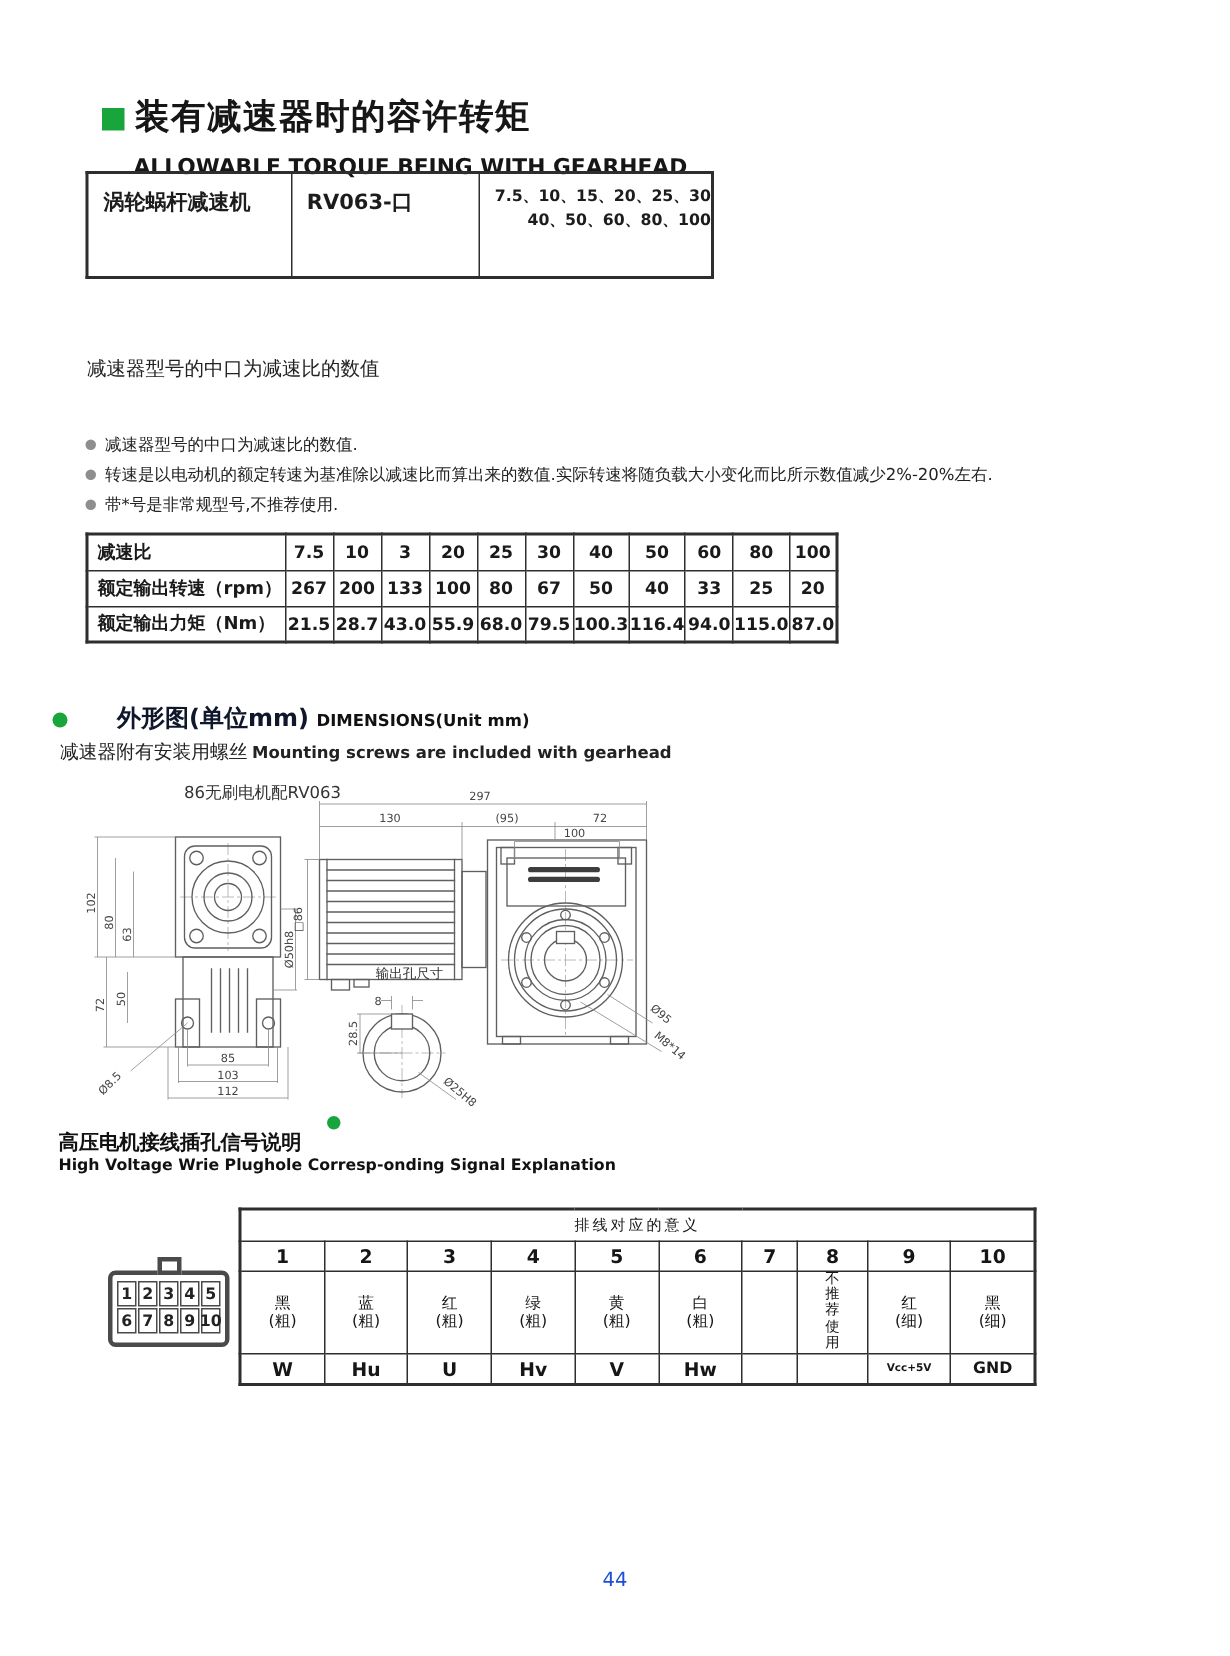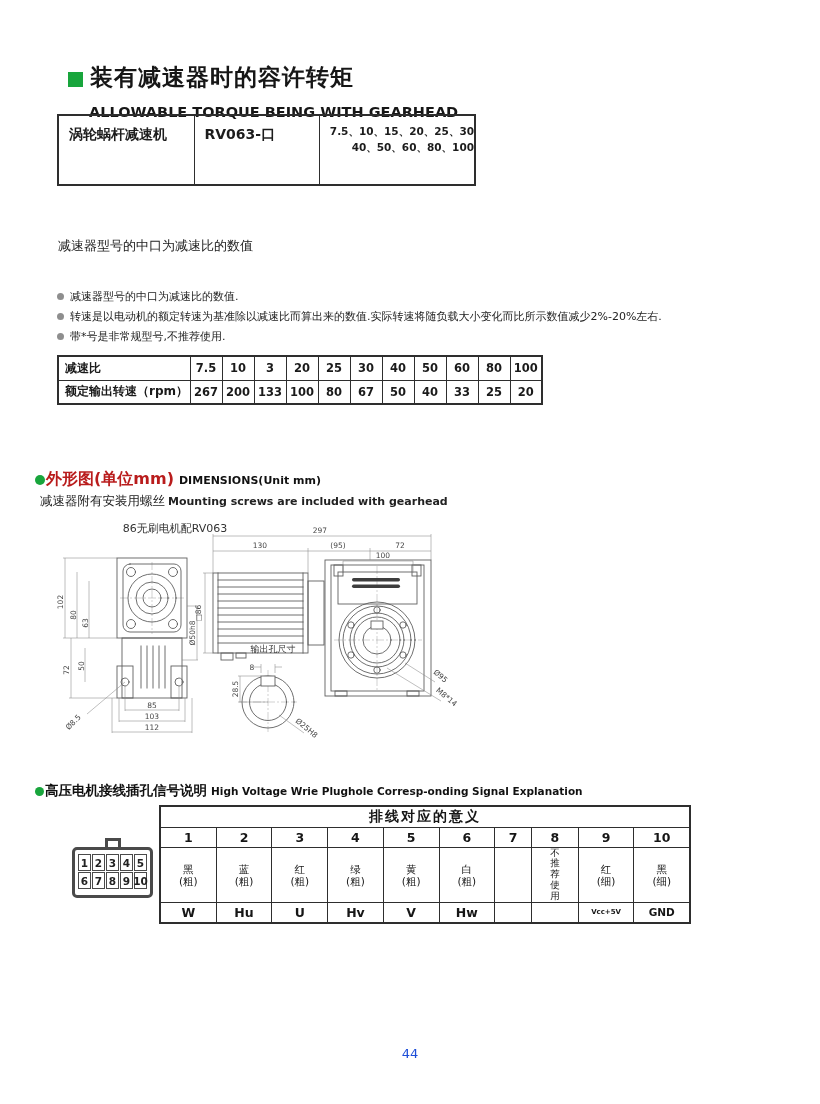--- a/index.html
+++ b/index.html
@@ -37,25 +37,25 @@
   .t2 { position:absolute; left:57px; top:355px; border-collapse:collapse; table-layout:fixed;
         border:2px solid #2e2e2e; }
   .t2 td { border:1px solid #2e2e2e; height:24px; text-align:center; font-size:11.5px; font-weight:600; color:#1a1a1a; }
   .t2 td.lbl { width:132px; text-align:left; padding-left:6px; font-size:12px; }
   .t2 td.val { width:32px; }
 
   
   .sec-head { position:absolute; display:flex; align-items:baseline; }
   .sec-dot { width:10px; height:10px; border-radius:50%; background:#18a53c; align-self:center; margin-right:1px; flex-shrink:0; }
   .dim-head { left:35px; top:469px; }
-  .dim-head .zh { font-size:16px; font-weight:bold; color:#b91c1c; }
+  .dim-head .zh { font-size:16px; font-weight:bold; color:#0f172a;margin-left:32px; }
   .dim-head .en { font-size:11px; font-weight:bold; margin-left:5px; color:#111; }
   .dim-sub { position:absolute; left:40px; top:493px; font-size:12.5px; color:#222; }
   .dim-sub .en { font-size:11px; font-weight:bold; margin-left:3px; }
-  .sig-head { left:35px; top:782px; }
+  .sig-head { left:35px; top:744px;flex-direction:column; }
   .sig-head .sec-dot { width:9px; height:9px; }
   .sig-head .zh { font-size:13.5px; font-weight:bold; color:#111; }
   .sig-head .en { font-size:10.5px; font-weight:bold; margin-left:4px; color:#111; }
 
   
   .drawing { position:absolute; left:55px; top:518px; }
   .drawing text { font-family:"DejaVu Sans","Liberation Sans",sans-serif; }
 
   
   .connector { position:absolute; left:72px; top:847px; width:81px; height:51px;
@@ -64,21 +64,21 @@
                     width:16px; height:12px; border:3px solid #4a4a4a; background:#fff; }
   .crow { display:flex; gap:1px; justify-content:center; }
   .crow + .crow { margin-top:1px; }
   .cpin { width:13px; height:17px; border:1.5px solid #4a4a4a; display:flex; align-items:center;
           justify-content:center; font-size:10.5px; font-weight:bold; color:#222; }
 
   
   .pt { position:absolute; left:159px; top:805px; border-collapse:collapse; table-layout:fixed;
         border:2px solid #2e2e2e; }
   .pt td { border:1px solid #2e2e2e; width:28px; text-align:center; color:#161616; }
-  .pt .pt-title { height:21px; font-size:14px; font-weight:700; letter-spacing:2px; }
+  .pt .pt-title { height:21px; font-size:10px; font-weight:400; letter-spacing:2px; }
   .pt .num { height:20px; font-size:12.5px; font-weight:bold; }
   .pt .clr { height:30px; font-size:10.5px; line-height:1.15; padding:0 18px; }
   .pt .clr.mesh { font-size:9.5px; }
   .pt .sig { height:20px; font-size:12.5px; font-weight:bold; }
   .pt .sig.vcc { font-size:7px; }
   .pt .sig.gnd { font-size:10.5px; }
 
   .page-num { position:absolute; left:0; right:0; top:1046px; text-align:center; font-size:13px; color:#1d4ed8; }
 </style>
 </head>
@@ -142,20 +142,34 @@
         <td class="val">200</td>
         <td class="val">133</td>
         <td class="val">100</td>
         <td class="val">80</td>
         <td class="val">67</td>
         <td class="val">50</td>
         <td class="val">40</td>
         <td class="val">33</td>
         <td class="val">25</td>
         <td class="val">20</td>
+      </tr>
+      <tr>
+        <td class="lbl">额定输出力矩（Nm）</td>
+        <td class="val">21.5</td>
+        <td class="val">28.7</td>
+        <td class="val">43.0</td>
+        <td class="val">55.9</td>
+        <td class="val">68.0</td>
+        <td class="val">79.5</td>
+        <td class="val">100.3</td>
+        <td class="val">116.4</td>
+        <td class="val">94.0</td>
+        <td class="val">115.0</td>
+        <td class="val">87.0</td>
       </tr>
     </tbody>
   </table>
 
   <div class="sec-head dim-head">
     <span class="sec-dot"></span>
     <span class="zh">外形图(单位mm)</span>
     <span class="en">DIMENSIONS(Unit mm)</span>
   </div>
   <div class="dim-sub">

